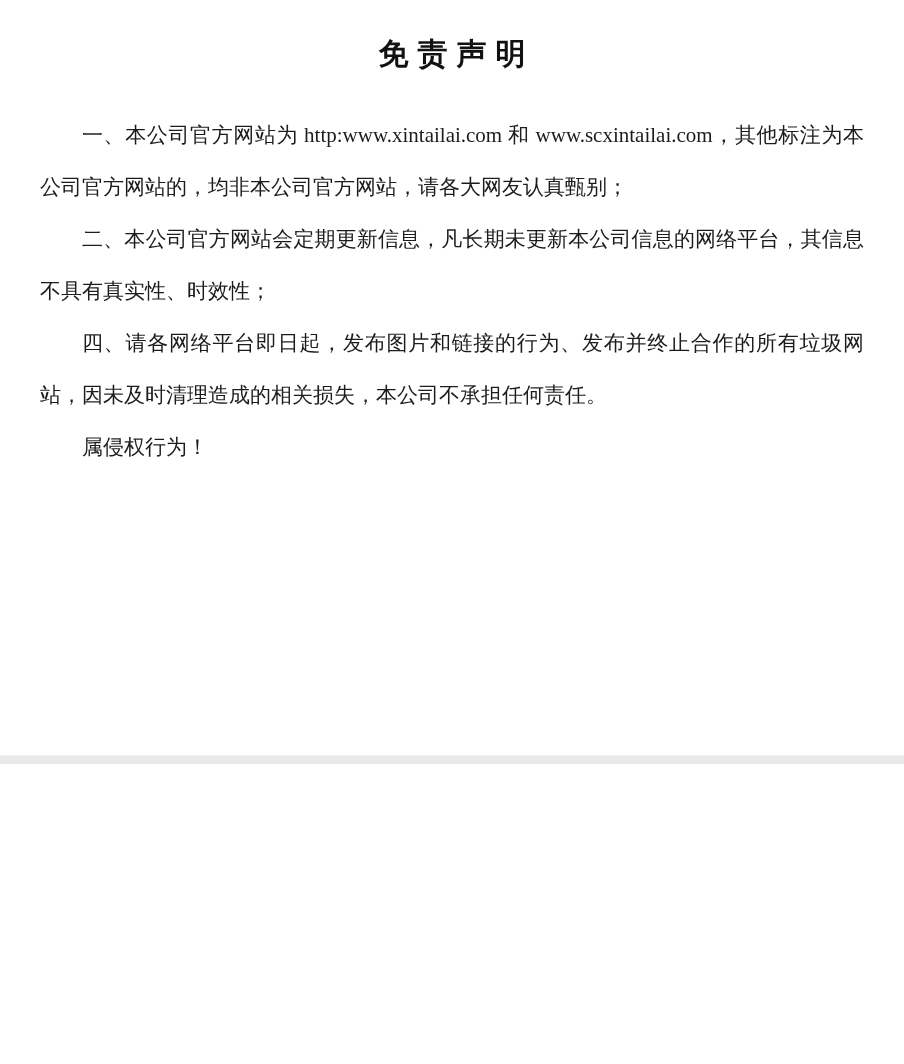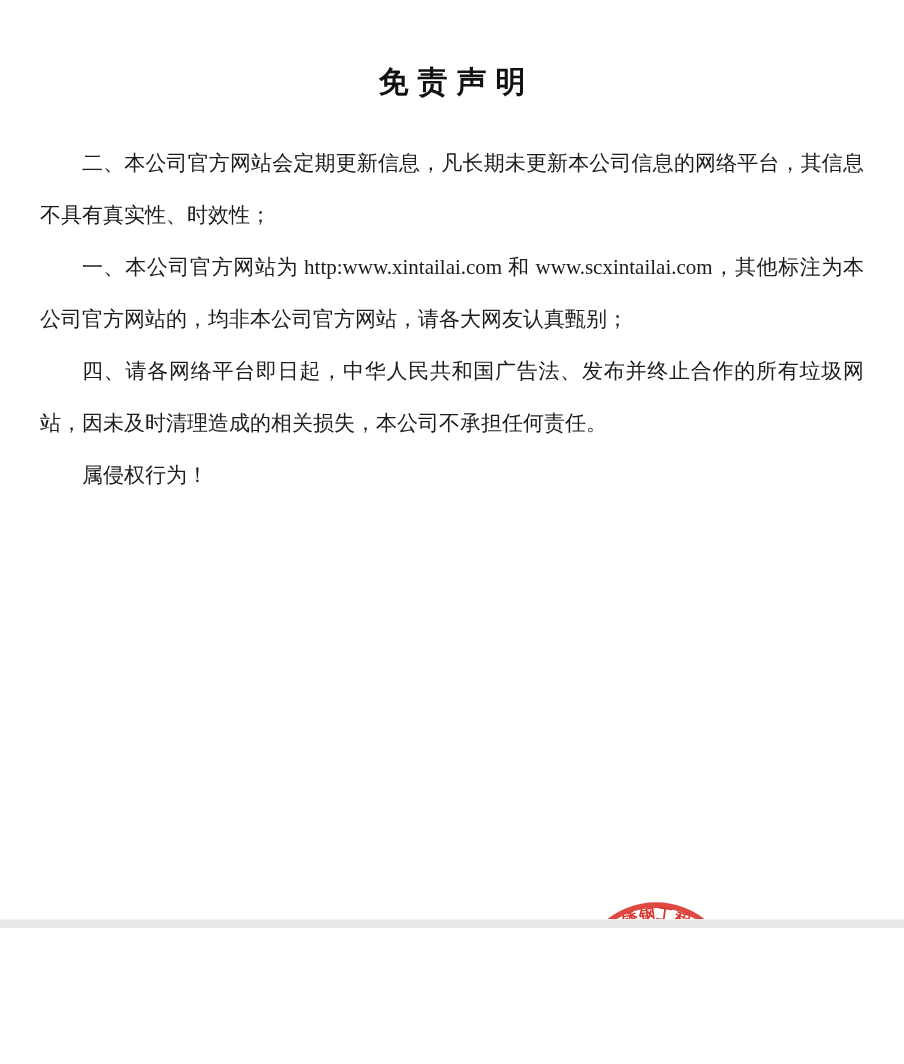--- a/index.html
+++ b/index.html
@@ -1,25 +1,24 @@
 <!DOCTYPE html>
 <html><head>
 <meta charset="utf-8">
 <style>
   * { box-sizing: border-box; }
   html, body { margin: 0; padding: 0; background: #ffffff; }
   .page {
     position: relative;
     width: 904px;
-    height: 900px;
+    height: 764px;
     background: #ffffff;
     overflow: hidden;
     font-family: "Liberation Serif", "DejaVu Serif", serif;
     color: #1c1c1c;
-    margin-top: 28px;
   }
   .doc-title {
     margin: 0;
     padding-top: 34px;
     text-align: center;
     font-size: 30px;
     font-weight: bold;
     letter-spacing: 9px;
     text-indent: 9px; 
     color: #111111;
@@ -79,23 +78,23 @@
   }
 </style>
 </head>
 <body>
 
 <div class="page">
 
   <h1 class="doc-title">免责声明</h1>
 
   <div class="doc-body">
+    <p>一、本公司官方网站为 http:www.xintailai.com 和 www.scxintailai.com，其他标注为本公司官方网站的，均非本公司官方网站，请各大网友认真甄别；</p>
     <p>二、本公司官方网站会定期更新信息，凡长期未更新本公司信息的网络平台，其信息不具有真实性、时效性；</p>
-    <p>一、本公司官方网站为 http:www.xintailai.com 和 www.scxintailai.com，其他标注为本公司官方网站的，均非本公司官方网站，请各大网友认真甄别；</p>
-    <p>四、请各网络平台即日起，中华人民共和国广告法、发布并终止合作的所有垃圾网站，因未及时清理造成的相关损失，本公司不承担任何责任。</p>
+    <p>四、请各网络平台即日起，发布图片和链接的行为、发布并终止合作的所有垃圾网站，因未及时清理造成的相关损失，本公司不承担任何责任。</p>
     <p>属侵权行为！</p>
   </div>
 
   <div class="signature-company">成都鑫泰来不锈钢工程有限责任公司</div>
   <div class="signature-date">二0二一年五月二十九日</div>
 
   <svg class="seal" viewBox="0 0 160 160" xmlns="http://www.w3.org/2000/svg">
     <defs>
       <path id="sealArcPath" d="M 27.2 110.5 A 61 61 0 1 1 132.8 110.5" fill="none"></path>
       <path id="sealNumPath" d="M 42.1 134.1 A 66 66 0 0 0 117.9 134.1" fill="none"></path>

